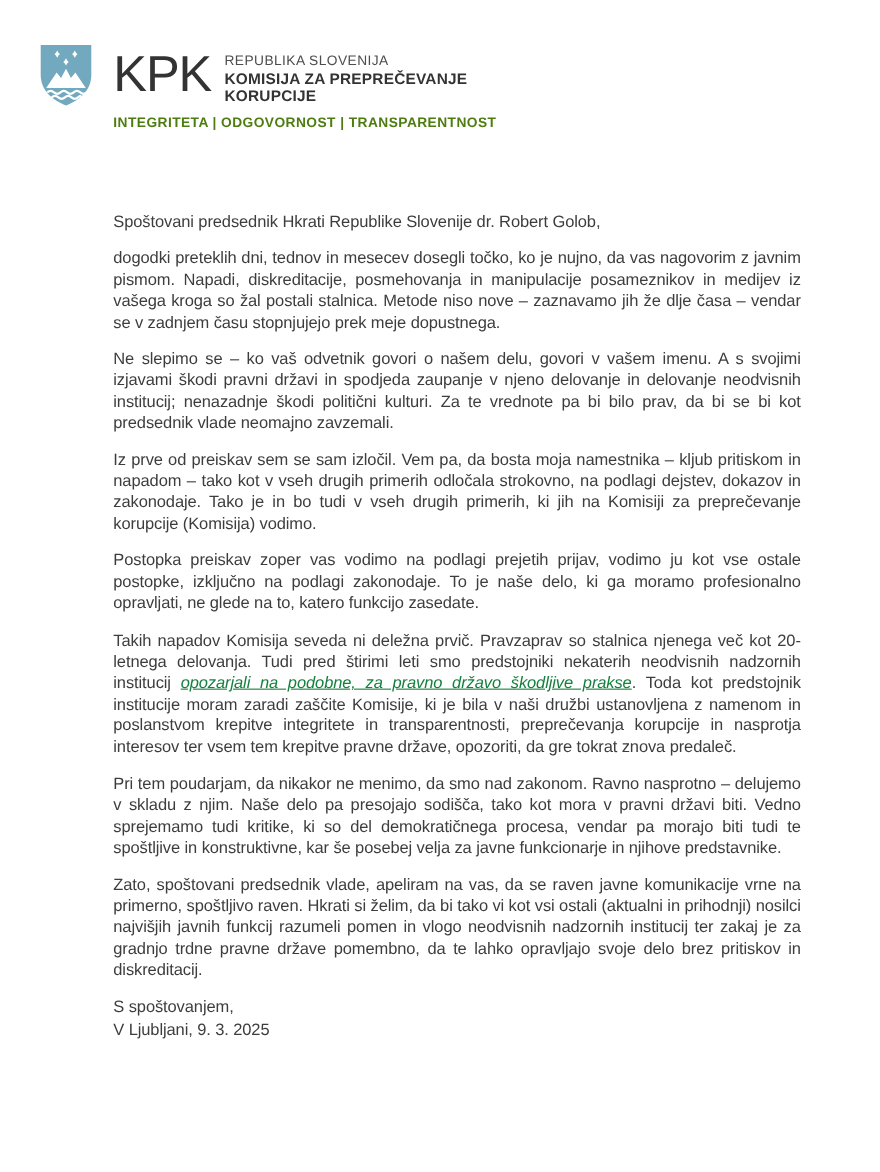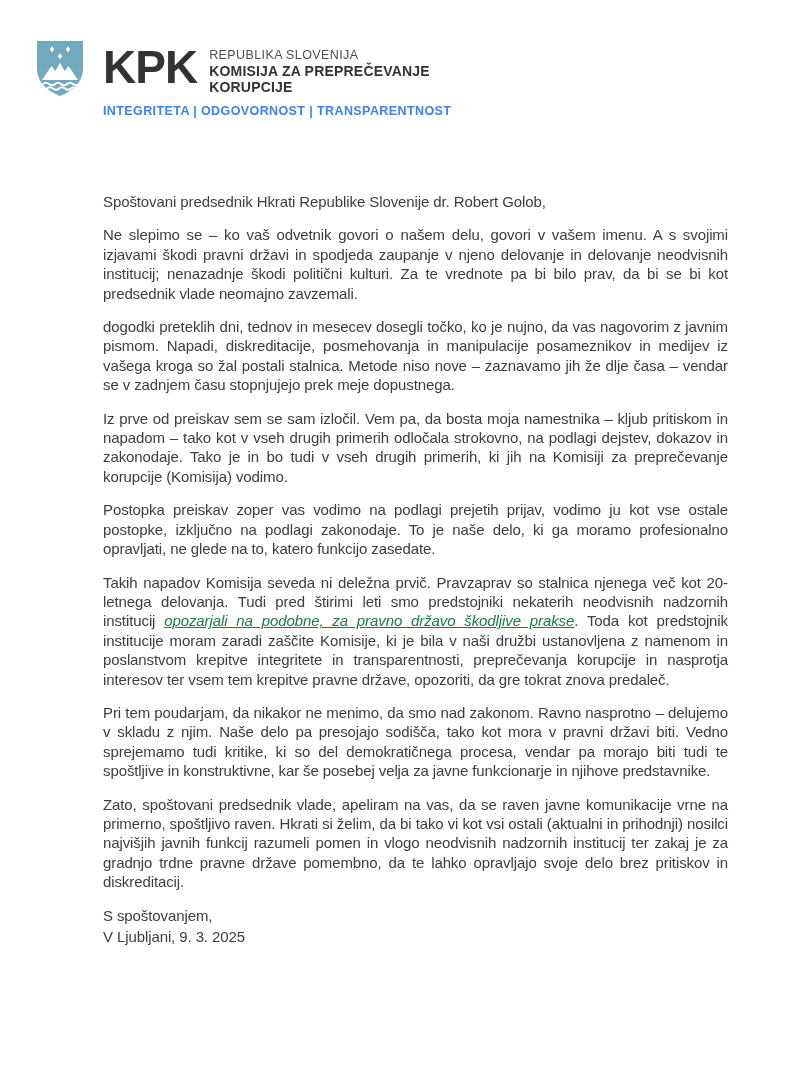--- a/index.html
+++ b/index.html
@@ -18,21 +18,21 @@
     left: 35px;
     top: 40px;
     display: flex;
     align-items: flex-start;
   }
   .coat { width: 50px; height: 57px; margin-right: 18px; flex: none; }
   .brand { display: flex; flex-direction: column; }
   .brand-top { display: flex; align-items: flex-start; }
   .kpk {
     font-size: 46px;
-    font-weight: bold;
+    font-weight: normal;
     color: #333333;
     line-height: 1;
     letter-spacing: -1px;
     margin-top: 4px;
     margin-right: 12px;
   }
   .org { margin-top: 8px; }
   .org-line1 {
     font-size: 12.5px;
     color: #4d4d4d;
@@ -43,21 +43,21 @@
     font-size: 14px;
     font-weight: bold;
     color: #333333;
     line-height: 15.5px;
     letter-spacing: 0.2px;
   }
   .tagline {
     margin-top: 9px;
     font-size: 12.5px;
     font-weight: bold;
-    color: #3b82f6;
+    color: #4d7c0f;
     letter-spacing: 0.4px;
   }
 
   
   .letter {
     position: absolute;
     left: 103px;
     top: 192px;
     width: 625px;
     font-size: 15px;
@@ -118,22 +118,22 @@
           <div class="org-line3">KORUPCIJE</div>
         </div>
       </div>
       <div class="tagline">INTEGRITETA | ODGOVORNOST | TRANSPARENTNOST</div>
     </div>
   </div>
 
   <div class="letter">
     <p class="salutation">Spoštovani predsednik Hkrati Republike Slovenije dr. Robert Golob,</p>
 
+    <p>dogodki preteklih dni, tednov in mesecev dosegli točko, ko je nujno, da vas nagovorim z javnim pismom. Napadi, diskreditacije, posmehovanja in manipulacije posameznikov in medijev iz vašega kroga so žal postali stalnica. Metode niso nove – zaznavamo jih že dlje časa – vendar se v zadnjem času stopnjujejo prek meje dopustnega.</p>
     <p>Ne slepimo se – ko vaš odvetnik govori o našem delu, govori v vašem imenu. A s svojimi izjavami škodi pravni državi in spodjeda zaupanje v njeno delovanje in delovanje neodvisnih institucij; nenazadnje škodi politični kulturi. Za te vrednote pa bi bilo prav, da bi se bi kot predsednik vlade neomajno zavzemali.</p>
-    <p>dogodki preteklih dni, tednov in mesecev dosegli točko, ko je nujno, da vas nagovorim z javnim pismom. Napadi, diskreditacije, posmehovanja in manipulacije posameznikov in medijev iz vašega kroga so žal postali stalnica. Metode niso nove – zaznavamo jih že dlje časa – vendar se v zadnjem času stopnjujejo prek meje dopustnega.</p>
     <p>Iz prve od preiskav sem se sam izločil. Vem pa, da bosta moja namestnika – kljub pritiskom in napadom – tako kot v vseh drugih primerih odločala strokovno, na podlagi dejstev, dokazov in zakonodaje. Tako je in bo tudi v vseh drugih primerih, ki jih na Komisiji za preprečevanje korupcije (Komisija) vodimo.</p>
     <p>Postopka preiskav zoper vas vodimo na podlagi prejetih prijav, vodimo ju kot vse ostale postopke, izključno na podlagi zakonodaje. To je naše delo, ki ga moramo profesionalno opravljati, ne glede na to, katero funkcijo zasedate.</p>
 
     <p><span>Takih napadov Komisija seveda ni deležna prvič. Pravzaprav so stalnica njenega več kot 20-letnega delovanja. Tudi pred štirimi leti smo predstojniki nekaterih neodvisnih nadzornih institucij </span><a class="letter-link">opozarjali na podobne, za pravno državo škodljive prakse</a><span>. Toda kot predstojnik institucije moram zaradi zaščite Komisije, ki je bila v naši družbi ustanovljena z namenom in poslanstvom krepitve integritete in transparentnosti, preprečevanja korupcije in nasprotja interesov ter vsem tem krepitve pravne države, opozoriti, da gre tokrat znova predaleč.</span></p>
 
     <p>Pri tem poudarjam, da nikakor ne menimo, da smo nad zakonom. Ravno nasprotno – delujemo v skladu z njim. Naše delo pa presojajo sodišča, tako kot mora v pravni državi biti. Vedno sprejemamo tudi kritike, ki so del demokratičnega procesa, vendar pa morajo biti tudi te spoštljive in konstruktivne, kar še posebej velja za javne funkcionarje in njihove predstavnike.</p>
     <p>Zato, spoštovani predsednik vlade, apeliram na vas, da se raven javne komunikacije vrne na primerno, spoštljivo raven. Hkrati si želim, da bi tako vi kot vsi ostali (aktualni in prihodnji) nosilci najvišjih javnih funkcij razumeli pomen in vlogo neodvisnih nadzornih institucij ter zakaj je za gradnjo trdne pravne države pomembno, da te lahko opravljajo svoje delo brez pritiskov in diskreditacij.</p>
 
     <p class="closing">S spoštovanjem,</p>
 

